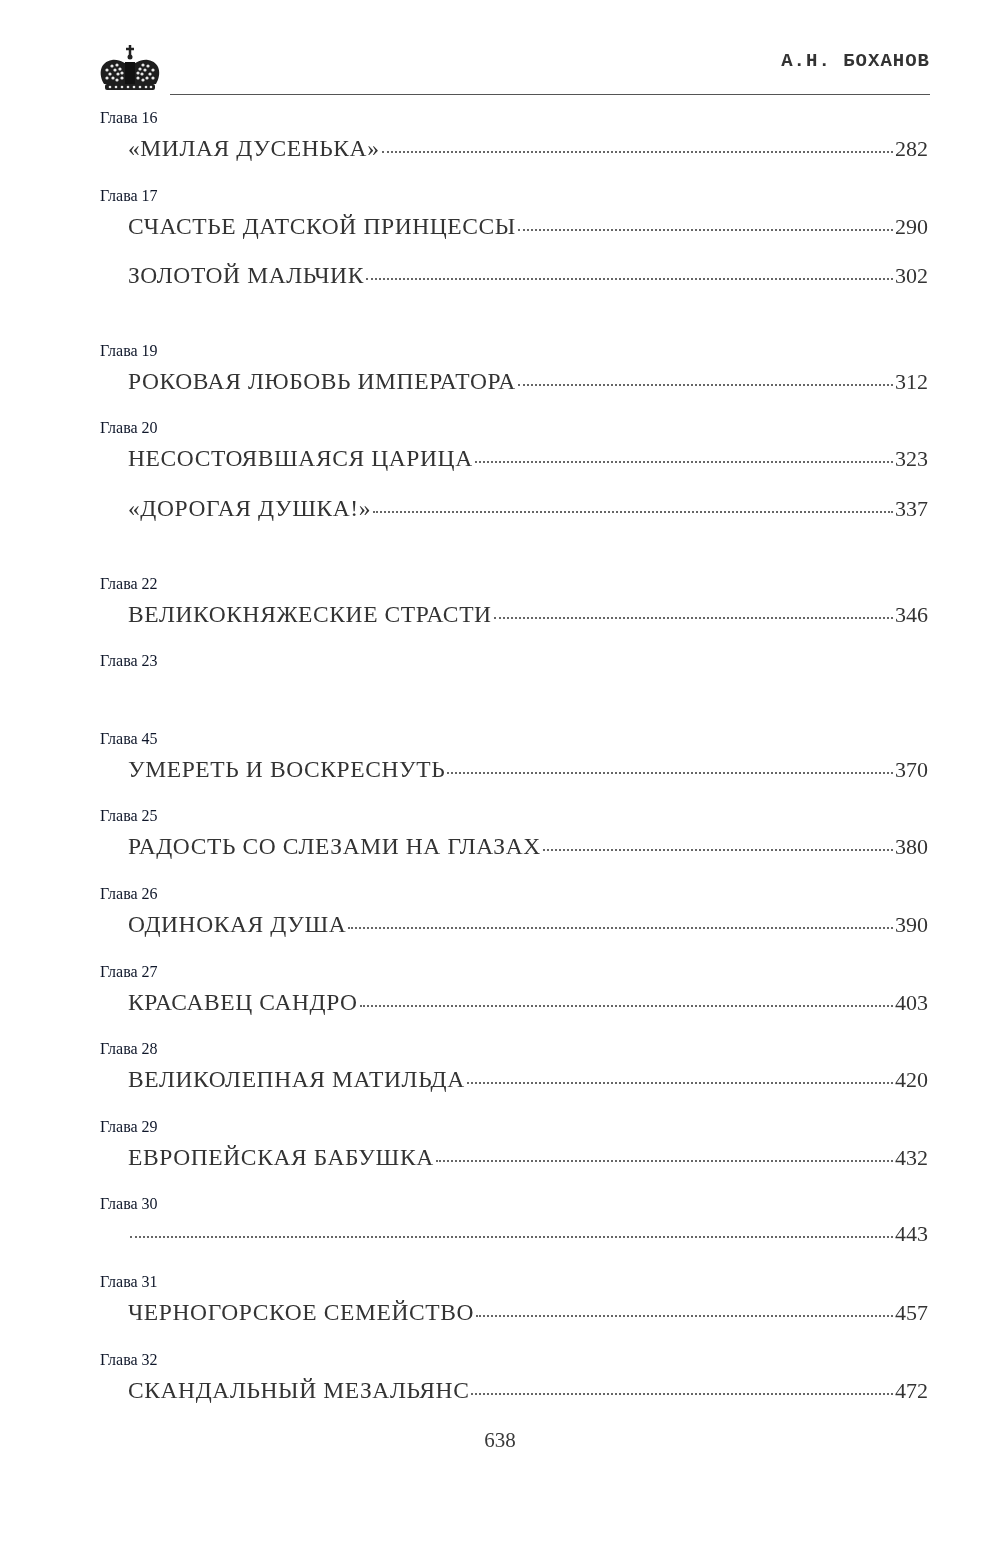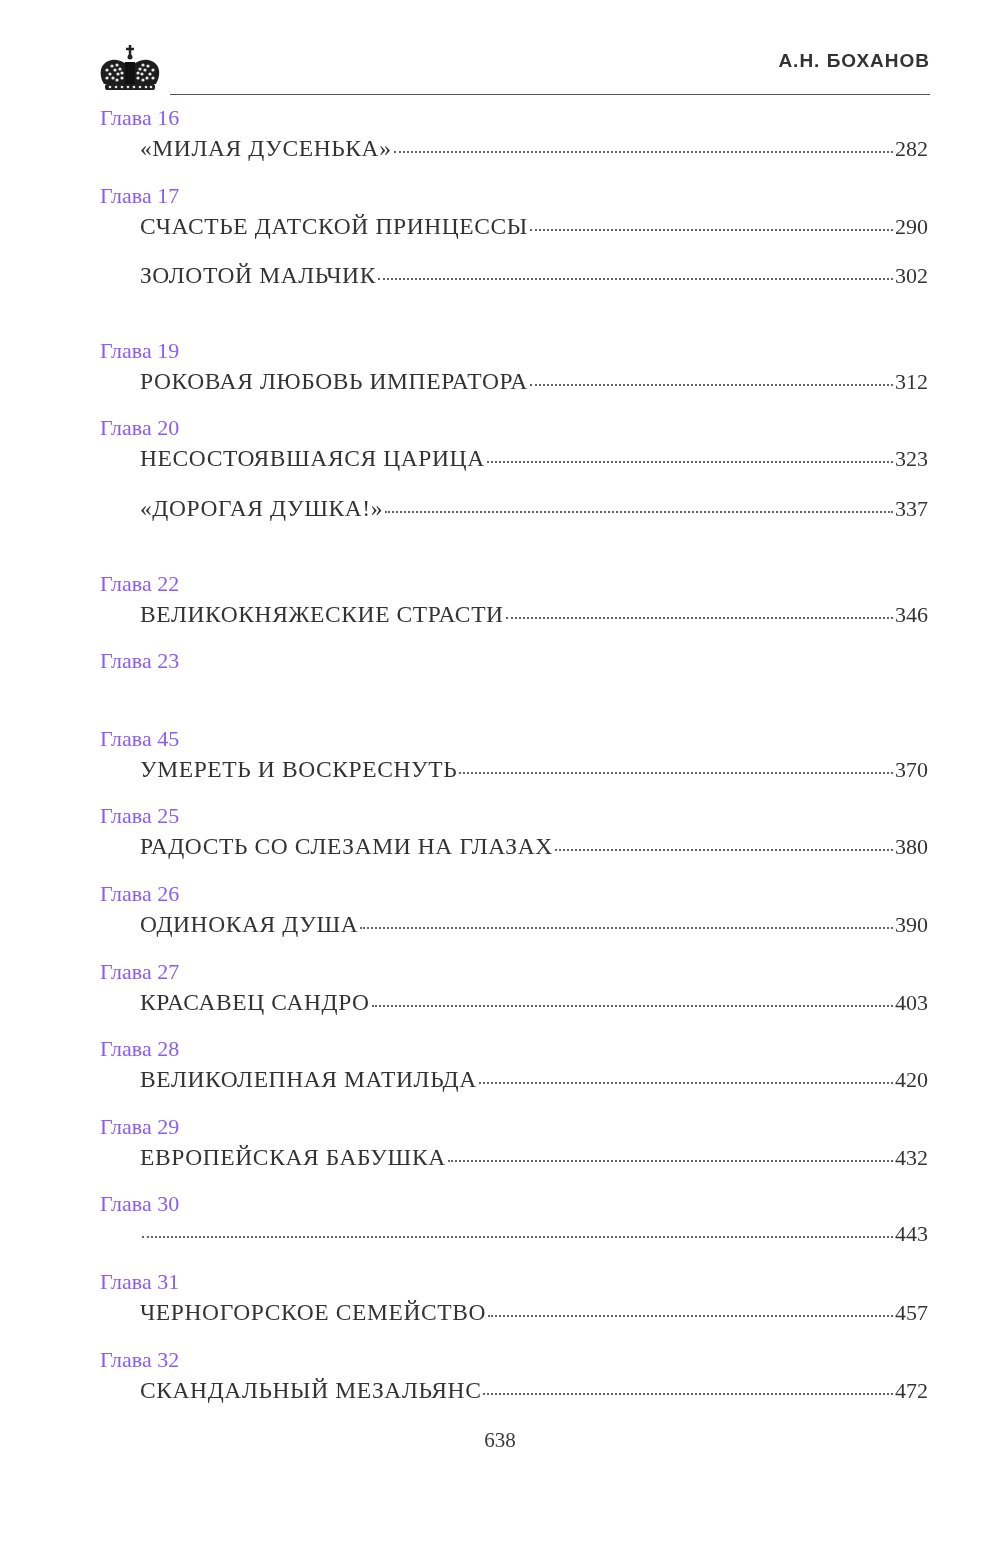--- a/index.html
+++ b/index.html
@@ -34,49 +34,49 @@
       left: 72px;
       right: 0;
       top: 50px;
       height: 0;
       border-top: 1.5px solid #555;
     }
     .author {
       position: absolute;
       right: 0;
       top: 6px;
-      font-family: Liberation Sans, sans-serif;
+      font-family: Liberation Mono, monospace;
       font-weight: bold;
       font-size: 19px;
       letter-spacing: 1px;
       color: #333;
     }
     .toc {
       position: absolute;
       left: 100px;
       top: 104px;
       width: 828px;
     }
     .entry {
       height: 77.6px;
       position: relative;
     }
     .chapter {
-      font-size: 22px;
+      font-size: 16px;
       line-height: 28px;
       height: 28px;
-      color: #8b5cf6;
+      color: #0f172a;
     }
     .title-line {
       position: relative;
       display: flex;
       align-items: baseline;
       font-size: 23.5px;
       line-height: 32px;
-      margin-left: 40px;
+      margin-left: 28px;
       letter-spacing: 0.6px;
       color: #333;
     }
     .title-line .title {
       white-space: nowrap;
       flex: 0 0 auto;
     }
     .title-line .leader {
       flex: 1 1 auto;
       margin: 0 2px;

